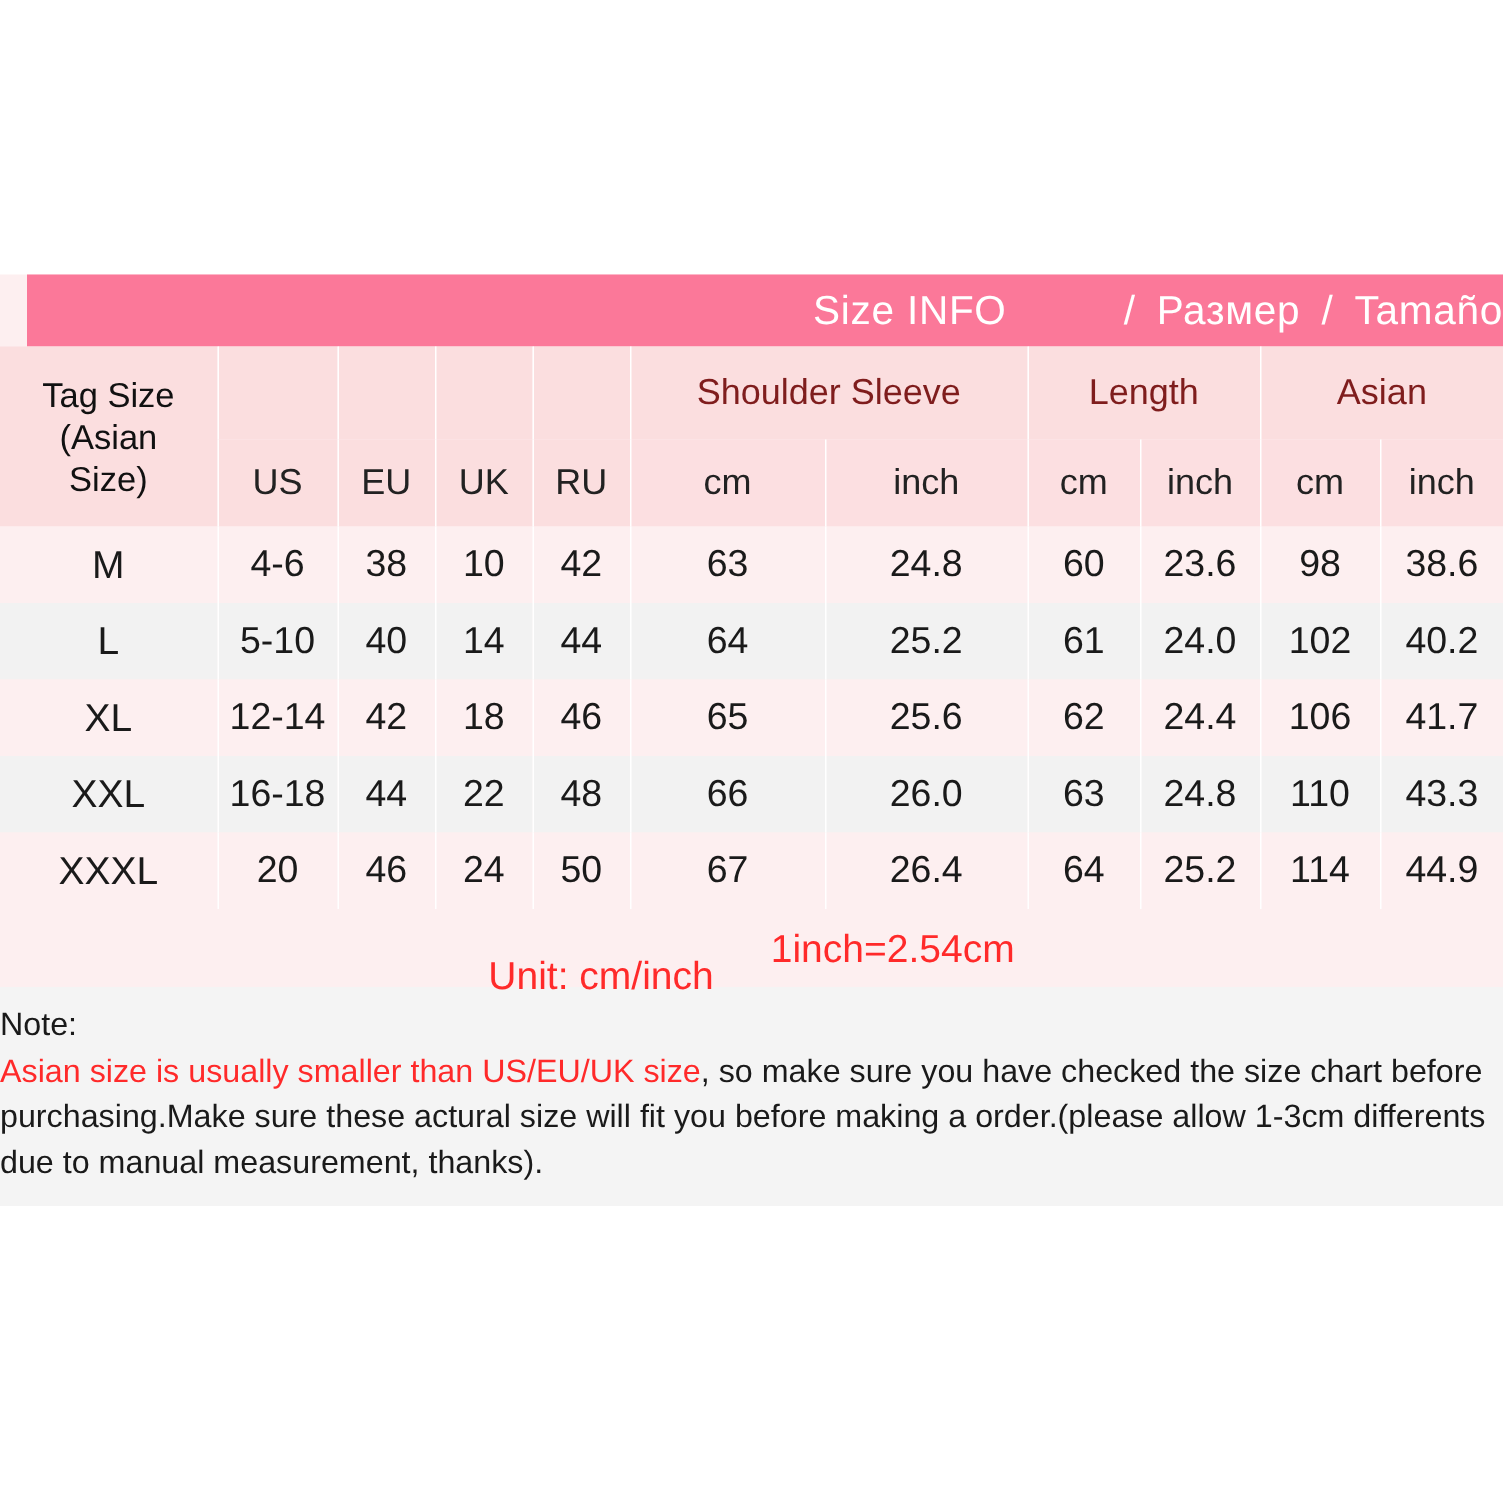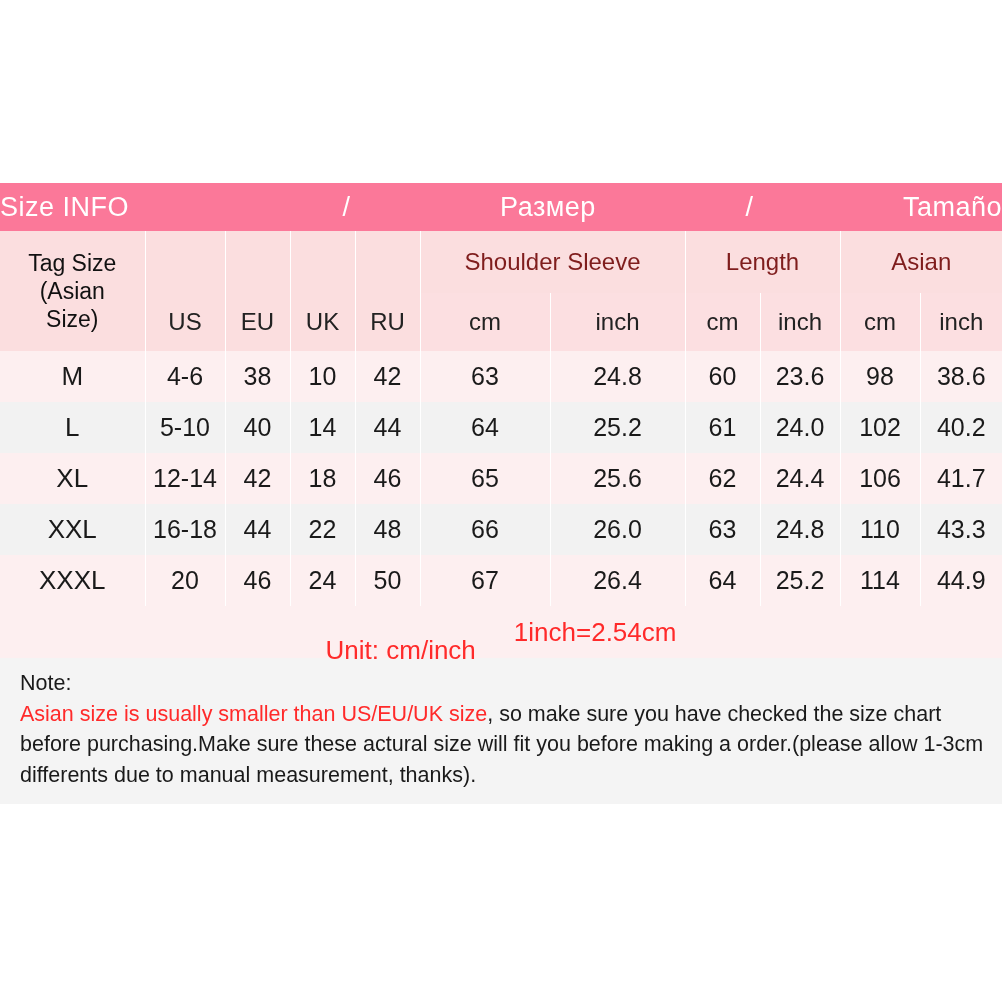--- a/index.html
+++ b/index.html
@@ -25,24 +25,25 @@
     top: 183px;
     width: 1002px;
     background: #fdeff0;
   }
   
   .title-bar {
     background: #fb7899;
     height: 48px;
     display: flex;
     align-items: center;
-    justify-content: space-between;
+    justify-content: flex-end;
     color: #ffffff;
     font-size: 27px;
     letter-spacing: 0.5px;
+    margin-left: 18px;
   }
   .title-bar .t1 { margin-right: 64px; }
   .title-bar .sep { margin: 0 14px; }
   .title-bar .t2 { }
   .title-bar .t3 { }
 
   
   table.size-table {
     border-collapse: collapse;
     width: 1002px;
@@ -101,21 +102,21 @@
     align-items: center;
     justify-content: center;
     color: #ff2a2a;
     font-size: 26px;
   }
   .unit-line .u1 { margin-right: 38px; margin-top: 36px; }
 
   
   .note-box {
     background: #f4f4f4;
-    padding: 10px 4px 14px 20px;
+    padding: 10px 4px 14px 0;
     font-size: 21.5px;
     line-height: 1.42;
     color: #1a1a1a;
   }
   .note-label { color: #1a1a1a; }
   .note-red { color: #ff2a2a; }
   .note-body { color: #1a1a1a; }
 </style>
 </head>
 <body>

